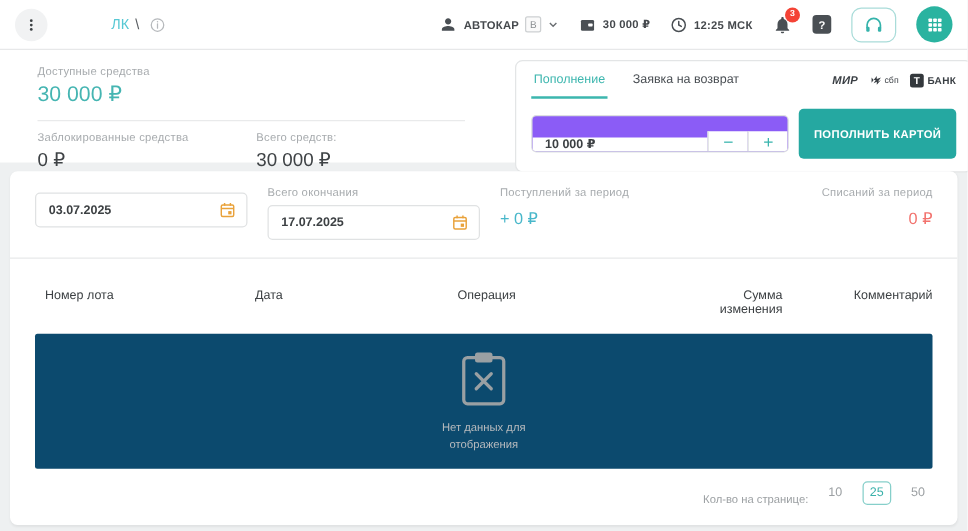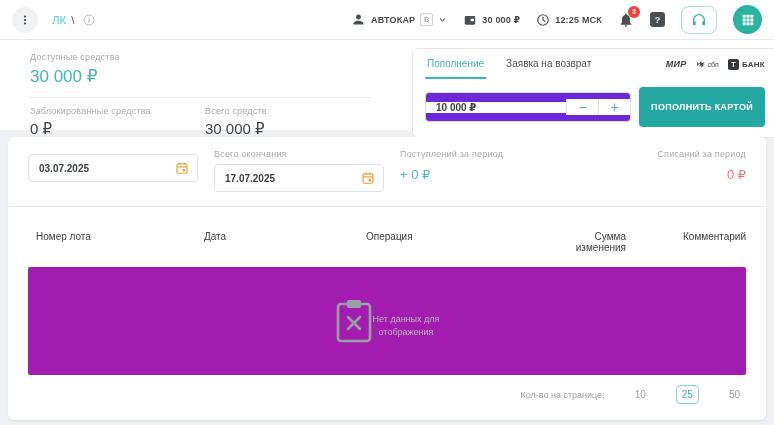--- a/index.html
+++ b/index.html
@@ -16,21 +16,21 @@
     height:40px; background:#ffffff; border-bottom:1px solid #e7e8e9;
     display:flex; align-items:center; padding:0 12px; flex-shrink:0;
   }
   .kebab-btn {
     width:26px; height:26px; border-radius:50%; background:#f1f2f3;
     display:flex; align-items:center; justify-content:center; cursor:pointer;
     margin-right:14px; flex-shrink:0;
   }
   .kebab-btn svg { display:block; }
   .breadcrumb { font-size:11.5px; color:#55595d; display:flex; align-items:center; gap:5px; white-space:nowrap; }
-  .breadcrumb .lk { color:#57c8d4; cursor:pointer; }
+  .breadcrumb .lk { color:#57c8d4; cursor:pointer;margin-left:37px; }
   .info-icon { margin-left:4px; display:flex; align-items:center; }
   .topbar-right { margin-left:auto; display:flex; align-items:center; gap:16px; }
   .tb-item { display:flex; align-items:center; gap:5px; font-size:9px; font-weight:bold; color:#45494d; letter-spacing:.2px; white-space:nowrap; }
   .role-badge {
     width:13px; height:13px; border:1px solid #cdd0d2; border-radius:2px;
     display:flex; align-items:center; justify-content:center;
     font-size:8px; font-weight:normal; color:#8a8e91; background:#fafafa;
   }
   .chev { display:flex; align-items:center; }
   .bell-wrap { position:relative; display:flex; cursor:pointer; }
@@ -71,21 +71,21 @@
   .topup-head { display:flex; align-items:center; height:30px; }
   .tab { font-size:10px; color:#4a4f54; padding:0 2px; height:30px; display:flex; align-items:center; cursor:pointer; border-bottom:2px solid transparent; margin-right:18px; }
   .tab.active { color:#3cb6ae; border-bottom-color:#3cb6ae; }
   .pay-logos { margin-left:auto; display:flex; align-items:center; gap:9px; }
   .mir-logo { font-size:9px; font-weight:bold; font-style:italic; color:#3a3f44; letter-spacing:.3px; }
   .sbp-logo { display:flex; align-items:center; gap:2px; font-size:7px; color:#3a3f44; }
   .tbank-logo { display:flex; align-items:center; gap:3px; }
   .tbank-box { width:11px; height:11px; background:#33383c; border-radius:2px; color:#fff; font-size:8px; font-weight:bold; display:flex; align-items:center; justify-content:center; }
   .tbank-text { font-size:8px; font-weight:bold; color:#3a3f44; letter-spacing:.3px; }
   .topup-row { display:flex; align-items:center; margin-top:8px; gap:8px; }
-  .amount-group { flex:1; display:flex; align-items:center; border:1px solid #dcdfe0; border-radius:4px; height:30px; background:#6d28d9; overflow:hidden; }
+  .amount-group { flex:1; display:flex; align-items:flex-end; border:1px solid #dcdfe0; border-radius:4px; height:30px; background:#8b5cf6; overflow:hidden; }
   .amount-input { flex:1; border:none; outline:none; padding:0 10px; font-size:10px; font-weight:bold; color:#3c4043; font-family:inherit; min-width:0; }
   .stepper-btn { width:32px; border:none; border-left:1px solid #dcdfe0; background:#fff; color:#3ab5ae; font-size:14px; cursor:pointer; display:flex; align-items:center; justify-content:center; }
   .submit-btn {
     height:40px; background:#25a8a1; border:none; border-radius:4px; color:#fff;
     font-size:9px; font-weight:bold; letter-spacing:.3px; padding:0 12px; cursor:pointer;
     white-space:nowrap; font-family:inherit;
   }
 
   
   .main-card {
@@ -104,24 +104,24 @@
   .f-income { width:170px; }
   .income-val { font-size:13px; color:#48b7ca; margin-top:8px; }
   .f-expense { margin-left:auto; text-align:right; }
   .expense-val { font-size:13px; color:#f2736e; margin-top:8px; }
   .card-divider { border-top:1px solid #e8e9ea; }
 
   .thead { display:grid; grid-template-columns:168px 162px 205px 1fr 120px; padding:24px 20px 14px; font-size:10px; color:#3c4043; }
   .thead .th { padding:0 8px 0 8px; }
   .thead .th.right { text-align:right; padding-right:0; }
 
-  .empty-zone { margin:0 20px; background:#a21caf; flex:1; display:flex; align-items:center; justify-content:center; border-radius:2px; }
+  .empty-zone { margin:0 20px; background:#0c4a6e; flex:1; display:flex; flex-direction:column; align-items:center; justify-content:center; border-radius:2px; }
   .empty-text { margin-top:10px; font-size:9px; color:#b7babd; text-align:center; line-height:1.5; }
 
-  .pagination { display:flex; align-items:center; justify-content:flex-end; gap:24px; padding:10px 20px 16px; font-size:9px; color:#9ca0a3; }
+  .pagination { display:flex; align-items:flex-end; justify-content:flex-end; gap:10px; padding:10px 20px 16px; font-size:9px; color:#9ca0a3; }
   .page-opt { font-size:10px; color:#9ca0a3; cursor:pointer; padding:3px 5px; border:1px solid transparent; border-radius:4px; }
   .page-opt.selected { border-color:#86cfca; color:#3ab1aa; }
 </style>
 </head>
 <body>
 
 <div class="page">
 
   <div class="topbar">
     <div class="kebab-btn">

